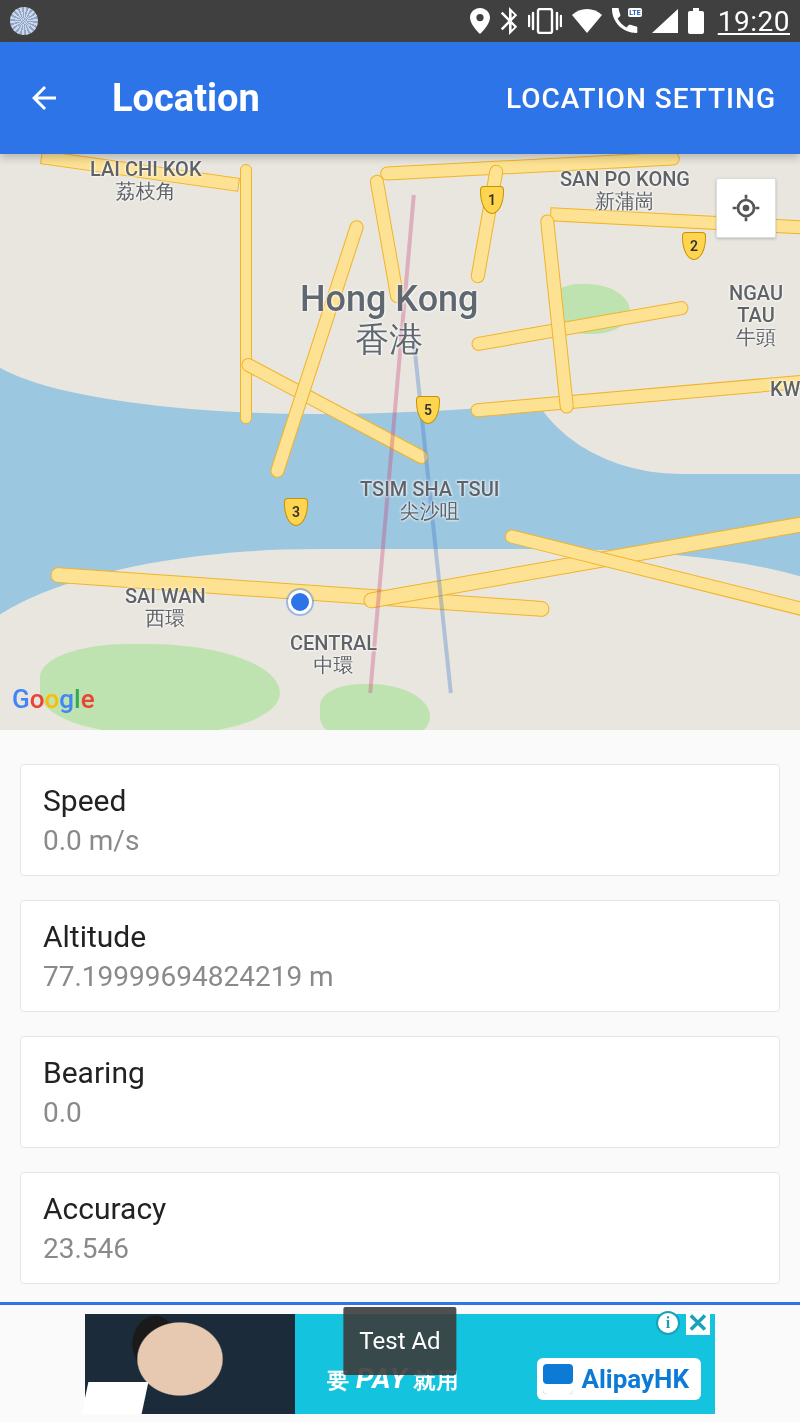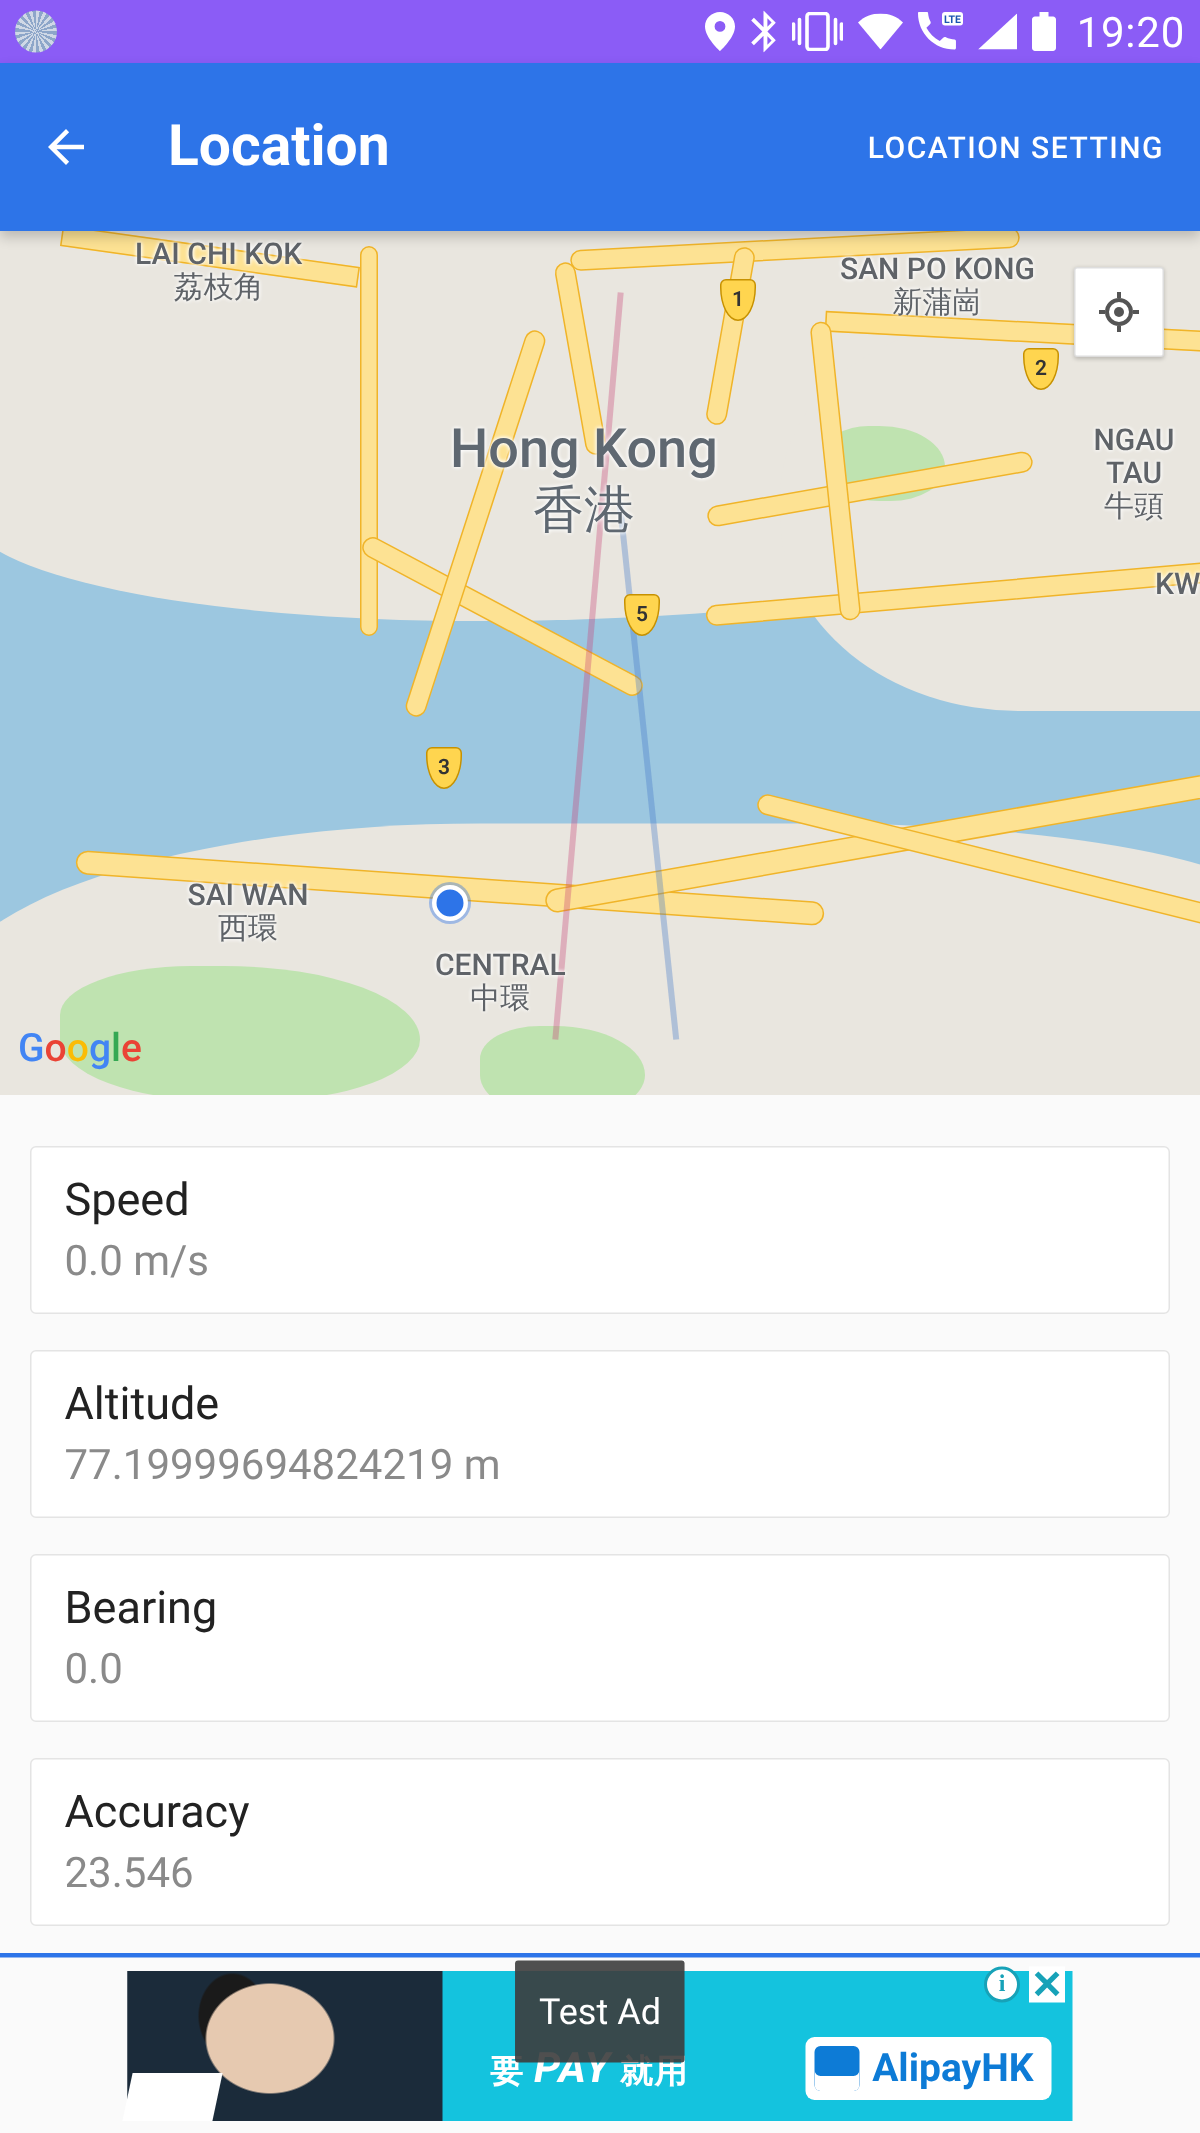--- a/index.html
+++ b/index.html
@@ -6,27 +6,28 @@
   html, body {
     width: 800px; height: 1422px;
     font-family: Roboto, "Helvetica Neue", Arial, sans-serif;
     background: #fafafa;
     overflow: hidden;
   }
 
   
   .statusbar {
     height: 42px;
-    background: #8b5cf6;
+    background: #404040;
     color: #fff;
     display: flex;
     align-items: center;
     justify-content: space-between;
     padding: 0 10px;
     font-size: 28px;
+    text-decoration: underline;
   }
   .statusbar .left-slot { display:flex; align-items:center; }
   .statusbar .spinner-icon {
     width: 28px; height: 28px; border-radius: 50%;
     background:
       repeating-conic-gradient(#cfd8e6 0deg 10deg, #8da6c9 10deg 20deg);
     display:inline-block;
   }
   .statusbar .right-icons { display:flex; align-items:center; gap:10px; }
   .statusbar .right-icons svg { display:block; }
@@ -49,21 +50,21 @@
     display:flex; align-items:center; justify-content:center;
     cursor:pointer;
   }
   .appbar .title {
     font-size: 38px;
     font-weight: 700;
     margin-left: 48px;
     flex: 1;
   }
   .appbar .action {
-    font-size: 20px;
+    font-size: 28px;
     font-weight: 500;
     letter-spacing: 1px;
     cursor:pointer;
   }
 
   
   .map {
     position: relative;
     height: 576px;
     background: #9cc7e0;
@@ -276,20 +277,24 @@
   </div>
   <div class="ml" style="left:560px; top:14px;">
     <span>SAN PO KONG</span><br>
     <span>新蒲崗</span>
   </div>
   <div class="ml" style="left:712px; top:128px;">
     <span>NGAU TAU</span><br>
     <span>牛頭</span>
   </div>
   <div class="ml" style="left:770px; top:224px;">KW</div>
+  <div class="ml" style="left:360px; top:324px;">
+    <span>TSIM SHA TSUI</span><br>
+    <span>尖沙咀</span>
+  </div>
   <div class="ml" style="left:125px; top:431px;">
     <span>SAI WAN</span><br>
     <span>西環</span>
   </div>
   <div class="ml" style="left:290px; top:478px;">
     <span>CENTRAL</span><br>
     <span>中環</span>
   </div>
 
   <div class="bluedot" style="left:288px; top:436px;"></div>

